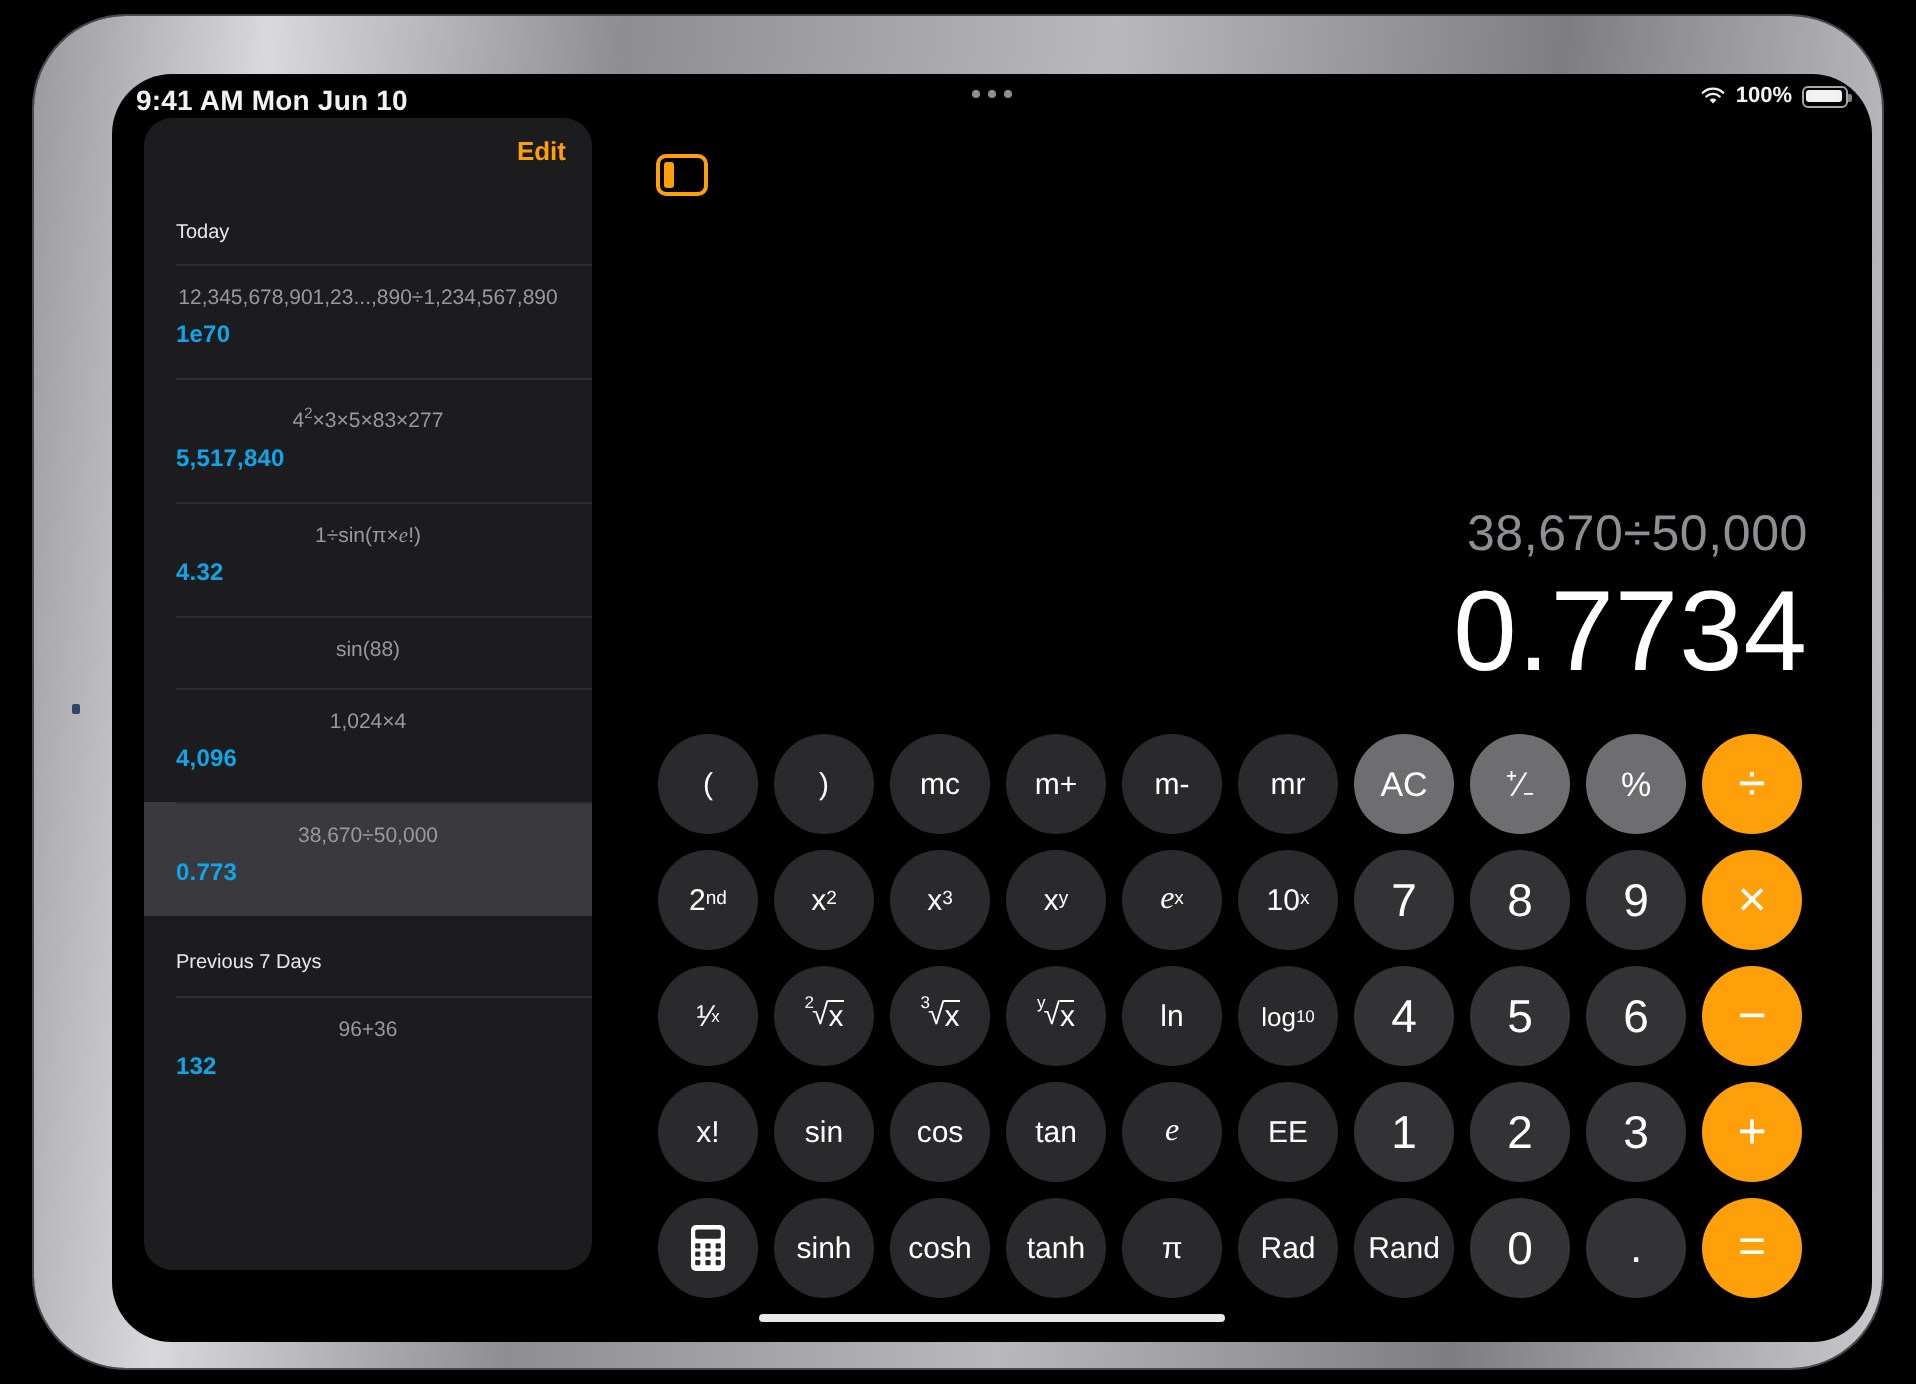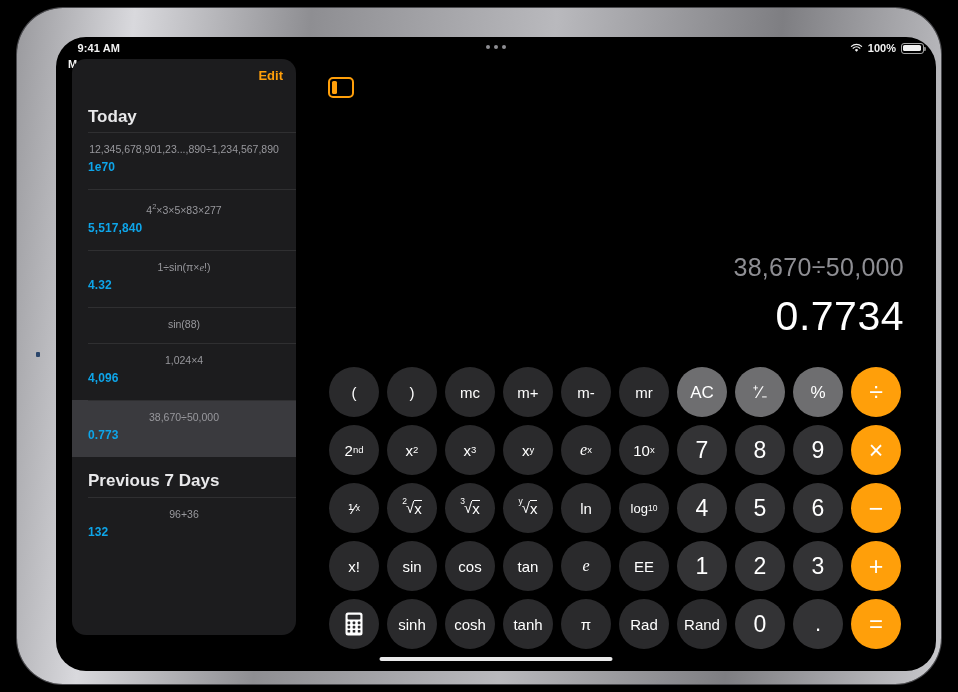--- a/index.html
+++ b/index.html
@@ -16,61 +16,61 @@
   }
   .device-screen{
     position:absolute;left:39px;top:29px;width:880px;height:634px;
     background:#000;border-radius:30px;overflow:hidden;
   }
   .volume-dot{position:absolute;left:19px;top:344px;width:4px;height:5px;background:#1c3a63;border-radius:1px;opacity:.9;}
 
   
   .statusbar{position:absolute;left:0;top:0;width:880px;height:28px;}
   .sb-left{position:absolute;left:12px;top:5px;display:flex;align-items:center;gap:4px;
-           color:#f2f2f2;font-size:11px;font-weight:700;letter-spacing:.1px;white-space:nowrap;flex-direction:column;}
+           color:#f2f2f2;font-size:14px;font-weight:700;letter-spacing:.1px;white-space:nowrap;}
   .sb-right{position:absolute;right:12px;top:5px;display:flex;align-items:center;gap:5px;
             color:#f2f2f2;font-size:11px;font-weight:600;}
   .wifi-ico{width:13px;height:10px;display:block;}
   .batt{position:relative;width:23px;height:11px;border:1.2px solid rgba(255,255,255,.65);
         border-radius:3px;box-sizing:border-box;}
   .batt::after{content:"";position:absolute;right:-3px;top:3px;width:1.6px;height:4px;
                background:rgba(255,255,255,.5);border-radius:0 1px 1px 0;}
   .batt i{position:absolute;left:1.2px;top:1.2px;bottom:1.2px;width:18px;background:#f2f2f2;border-radius:1.6px;display:block;}
 
   .multitask-dots{position:absolute;left:50%;transform:translateX(-50%);top:8px;display:flex;gap:4px;}
   .multitask-dots span{width:4px;height:4px;border-radius:50%;background:#8e8e93;display:block;}
 
   
   .sidebar{
     position:absolute;left:16px;top:22px;width:224px;height:576px;
     background:#1c1c1e;border-radius:14px;overflow:hidden;
   }
   .sb-header{height:42px;position:relative;}
   .edit-btn{position:absolute;right:13px;top:9px;color:#ff9f0a;font-size:13px;font-weight:600;cursor:pointer;}
-  .sec-title{padding:0 16px;color:#e8e8ea;font-size:17px;font-weight:700;height:31px;line-height:31px;}
+  .sec-title{padding:0 16px;color:#e8e8ea;font-size:10px;font-weight:400;height:31px;line-height:31px;}
   .hist-row{position:relative;padding:11px 16px 12px;}
   .hist-row + .hist-row::before,
   .sec-title + .hist-row::before{
     content:"";position:absolute;left:16px;right:0;top:0;height:1px;background:#2f2f31;
   }
   .hist-row.selected{background:#3a3a3e;}
   .hist-expr{color:#98989d;font-size:10.5px;line-height:13px;white-space:nowrap;overflow:hidden;text-overflow:clip;text-align:center;}
   .hist-res{color:#0ea5e9;font-size:12px;font-weight:600;line-height:19px;margin-top:2px;letter-spacing:.1px;}
   .sec-title.second{height:40px;line-height:48px;}
   .hist-expr sup{font-size:7.5px;vertical-align:super;}
   .hist-expr i{font-family:"Liberation Serif",serif;font-style:italic;}
 
   
   .side-toggle{position:absolute;left:272px;top:40px;width:26px;height:21px;cursor:pointer;}
   .side-toggle svg{display:block;}
 
   
   .display{position:absolute;right:32px;top:215px;text-align:right;}
   .disp-expr{color:#8e8e93;font-size:25px;font-weight:300;letter-spacing:.3px;line-height:30px;}
-  .disp-res{color:#fff;font-size:41px;font-weight:300;letter-spacing:.5px;line-height:64px;margin-top:2px;}
+  .disp-res{color:#fff;font-size:57px;font-weight:300;letter-spacing:.5px;line-height:64px;margin-top:2px;}
 
   
   .keypad{position:absolute;left:273px;top:330px;}
   .krow{display:flex;gap:8px;margin-bottom:8px;}
   .key{
     width:50px;height:50px;border-radius:50%;background:#2a2a2c;color:#fff;
     display:flex;align-items:center;justify-content:center;
     font-size:15px;font-weight:400;cursor:pointer;user-select:none;flex:0 0 auto;
     line-height:1;
   }

